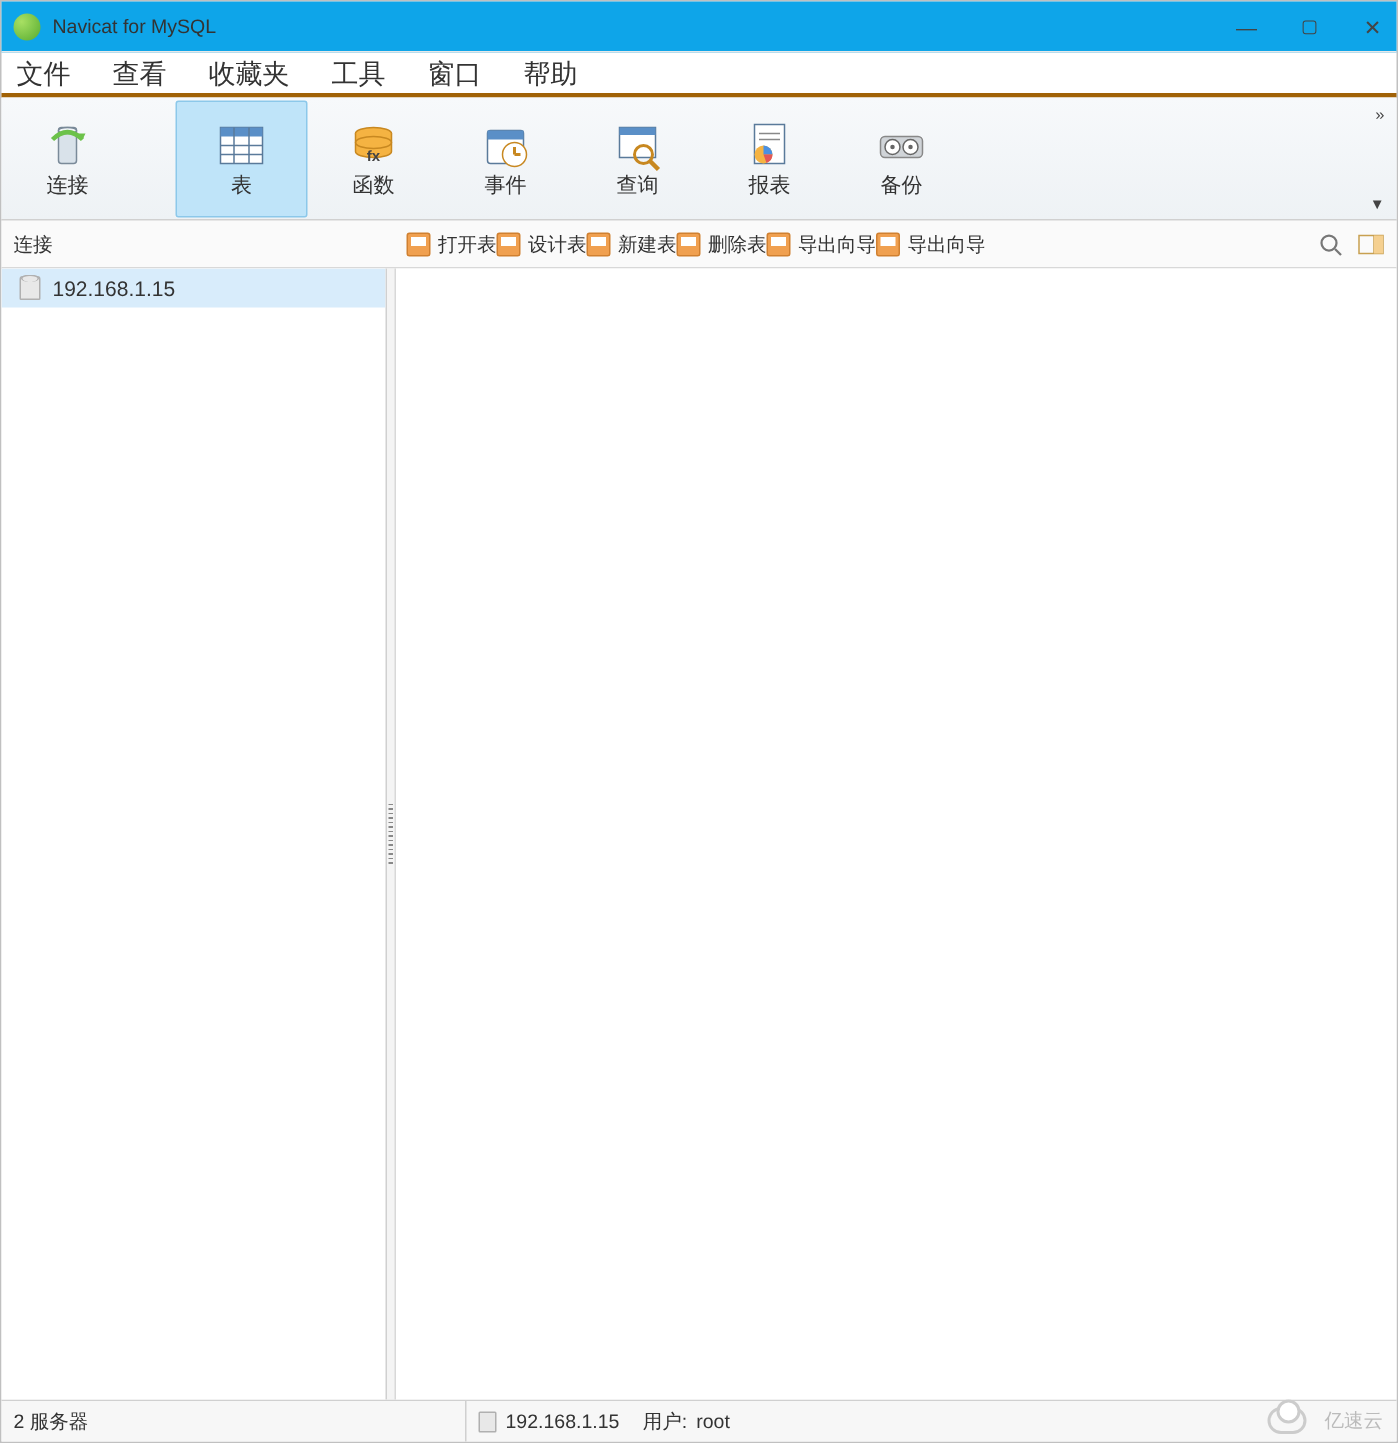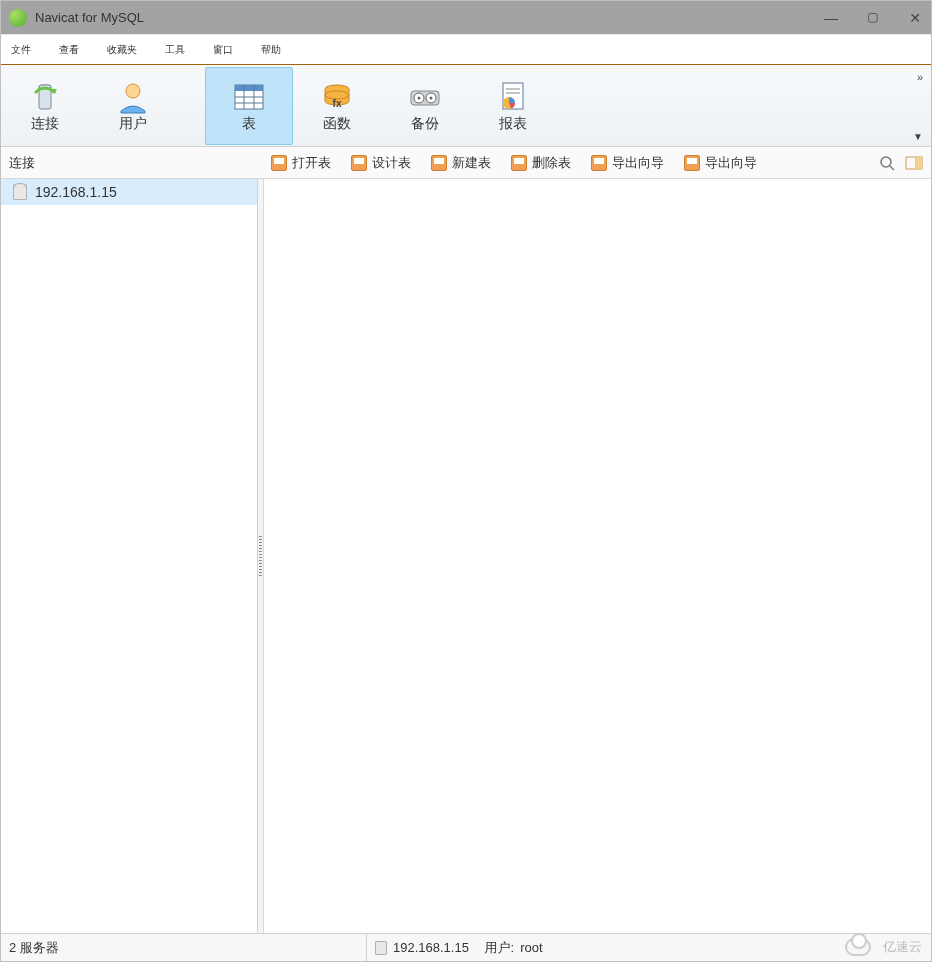--- a/index.html
+++ b/index.html
@@ -7,34 +7,34 @@
   font-family: "Microsoft YaHei", "Segoe UI", Tahoma, sans-serif;
   font-size: 13px;
   background: #ffffff;
   width: 932px;
   height: 962px;
   overflow: hidden;
   position: relative;
 }
 .window { width: 932px; height: 962px; display: flex; flex-direction: column; border: 1px solid #c0c0c0; }
 .titlebar {
-  height: 34px; background: #a3a3a3; display: flex; align-items: center;
+  height: 34px; background: #0ea5e9; display: flex; align-items: center;
   padding: 12px 8px; border-bottom: 1px solid #e8e8e8;
 }
 .titlebar .app-icon {
   width: 18px; height: 18px; border-radius: 50%;
   background: radial-gradient(circle at 30% 30%, #a8e063 0%, #56ab2f 100%);
   margin-right: 8px;
 }
 .titlebar .title { flex: 1; color: #333; }
 .titlebar .win-btns { display: flex; gap: 26px; color: #444; font-size: 14px; }
 .win-btn { width: 16px; text-align: center; cursor: pointer; }
 .menubar {
   height: 30px; display: flex; align-items: center; padding: 0 10px;
-  gap: 28px; border-bottom: 1px solid #a16207; color: #333; font-size: 10px;
+  gap: 28px; border-bottom: 3px solid #a16207; color: #333; font-size: 18px;
 }
 .menubar .menu-item { cursor: pointer; }
 .toolbar {
   height: 82px; background: linear-gradient(#f7f9fb, #eef2f5);
   display: flex; align-items: center; border-bottom: 1px solid #d0d0d0;
   position: relative;
 }
 .tool-btn {
   width: 88px; height: 78px; display: flex; flex-direction: column;
   align-items: center; justify-content: center; cursor: pointer;
@@ -42,21 +42,21 @@
 }
 .tool-btn.selected { background: #bfe4f9; border: 1px solid #8cc8ea; border-radius: 2px; }
 .tool-btn .ticon { width: 36px; height: 36px; margin-bottom: 0; }
 .overflow-chevron { position: absolute; right: 8px; top: 6px; font-size: 11px; color: #444; }
 .overflow-dropdown { position: absolute; right: 8px; bottom: 4px; font-size: 10px; color: #444; }
 .subbar {
   height: 32px; display: flex; align-items: center; border-bottom: 1px solid #d8d8d8;
   background: #fafafa; font-size: 13px;
 }
 .subbar .sub-left { width: 260px; padding-left: 8px; color: #333; }
-.subbar .sub-actions { display: flex; gap: 20px; align-items: center; flex: 1; padding-left: 10px; }
+.subbar .sub-actions { display: flex; gap: 0; align-items: center; flex: 1; padding-left: 10px; }
 .subbar .sub-action { display: flex; align-items: center; gap: 5px; cursor: pointer; color: #333; }
 .sub-icon { width: 16px; height: 16px; display: inline-block; background: #f0a050; border: 1px solid #d08030; border-radius: 2px; position: relative; }
 .sub-icon::after { content: ""; position: absolute; inset: 2px 2px 6px 2px; background: #fff; }
 .subbar .search-area { margin-left: auto; margin-right: 8px; display: flex; gap: 10px; align-items: center; color: #555; }
 .content { flex: 1; display: flex; min-height: 0; }
 .sidebar {
   width: 257px; border-right: 1px solid #d0d0d0; background: #ffffff;
   position: relative; overflow: hidden;
 }
 .conn-item {
@@ -69,21 +69,21 @@
   border: 1px solid #b0b0b0; border-radius: 2px 2px 1px 1px; position: relative;
 }
 .db-icon::before { content: ""; position: absolute; top: -2px; left: 0; right: 0; height: 4px; border-radius: 50%; background: #e8e8e8; border: 1px solid #b0b0b0; border-bottom: none; }
 .splitter { width: 6px; background: #f4f4f4; border-right: 1px solid #d8d8d8; position: relative; cursor: col-resize; }
 .splitter::after { content: ""; position: absolute; top: 50%; left: 1px; width: 3px; height: 40px; transform: translateY(-50%); background: repeating-linear-gradient(#888 0 1px, transparent 1px 3px); }
 .main-pane { flex: 1; background: #ffffff; position: relative; }
 .statusbar {
   height: 28px; border-top: 1px solid #d0d0d0; background: #f7f7f7;
   display: flex; align-items: center; font-size: 13px; color: #333;
 }
-.statusbar .status-left { width: 366px; padding-left: 8px; border-right: 1px solid #d0d0d0; height: 100%; display: flex; align-items: center; }
+.statusbar .status-left { width: 310px; padding-left: 8px; border-right: 1px solid #d0d0d0; height: 100%; display: flex; align-items: center; }
 .statusbar .status-mid { flex: 1; padding-left: 8px; display: flex; align-items: center; gap: 6px; }
 .status-db-icon { width: 12px; height: 14px; background: #e8e8e8; border: 1px solid #b0b0b0; border-radius: 1px; }
 
 .anno { position: absolute; pointer-events: none; z-index: 100; }
 .watermark {
   position: absolute; right: 10px; bottom: 6px; color: #bbb;
   font-size: 13px; display: flex; align-items: center; gap: 12px;
 }
 .watermark .cloud-icon {
   width: 26px; height: 18px; border-radius: 10px; border: 2px solid #ccc; position: relative;
@@ -122,29 +122,20 @@
       <div class="ticon icon-box">
         <svg width="36" height="36" viewBox="0 0 36 36">
             <rect x="12" y="6" width="12" height="24" rx="2" fill="#d9e2ea" stroke="#7a8a99"></rect>
             <ellipse cx="18" cy="8" rx="6" ry="2" fill="#f0f4f8" stroke="#7a8a99"></ellipse>
             <path d="M8 14 Q18 4 28 14" fill="none" stroke="#6cc24a" stroke-width="3"></path>
             <polygon points="28,14 24,10 30,10" fill="#6cc24a"></polygon>
           </svg>
       </div>
       <span>连接</span>
     </div>
-    <div class="tool-btn">
-      <div class="ticon icon-box">
-        <svg width="36" height="36" viewBox="0 0 36 36">
-            <circle cx="18" cy="12" r="7" fill="#ffd591" stroke="#d89038"></circle>
-            <path d="M6 32 Q18 22 30 32 L30 34 L6 34 Z" fill="#6bb3f0" stroke="#3a7fb8"></path>
-          </svg>
-      </div>
-      <span>用户</span>
-    </div>
     <div style="width:28px"></div>
     <div class="tool-btn selected">
       <div class="ticon icon-box">
         <svg width="36" height="36" viewBox="0 0 36 36">
             <rect x="4" y="6" width="28" height="24" fill="#fff" stroke="#5a7a9a"></rect>
             <rect x="4" y="6" width="28" height="6" fill="#5a8fc7"></rect>
             <line x1="4" y1="18" x2="32" y2="18" stroke="#5a7a9a"></line>
             <line x1="4" y1="24" x2="32" y2="24" stroke="#5a7a9a"></line>
             <line x1="13" y1="6" x2="13" y2="30" stroke="#5a7a9a"></line>
             <line x1="23" y1="6" x2="23" y2="30" stroke="#5a7a9a"></line>
@@ -159,41 +150,64 @@
             <path d="M6 10 v12 a12 4 0 0 0 24 0 v-12" fill="#f5b342" stroke="#c88820"></path>
             <ellipse cx="18" cy="16" rx="12" ry="4" fill="none" stroke="#c88820"></ellipse>
             <text x="18" y="28" text-anchor="middle" font-size="10" fill="#444" font-weight="bold">fx</text>
           </svg>
       </div>
       <span>函数</span>
     </div>
     <div class="tool-btn">
       <div class="ticon icon-box">
         <svg width="36" height="36" viewBox="0 0 36 36">
-            <rect x="4" y="12" width="28" height="14" rx="3" fill="#d0d4d8" stroke="#888"></rect>
-            <circle cx="12" cy="19" r="5" fill="#fff" stroke="#666"></circle>
-            <circle cx="24" cy="19" r="5" fill="#fff" stroke="#666"></circle>
-            <circle cx="12" cy="19" r="1.5" fill="#666"></circle>
-            <circle cx="24" cy="19" r="1.5" fill="#666"></circle>
-          </svg>
-      </div>
-      <span>备份</span>
+            <rect x="6" y="8" width="24" height="22" rx="2" fill="#fff" stroke="#5a7a9a"></rect>
+            <rect x="6" y="8" width="24" height="6" fill="#5a8fc7"></rect>
+            <circle cx="24" cy="24" r="8" fill="#fff" stroke="#c88820"></circle>
+            <line x1="24" y1="24" x2="24" y2="19" stroke="#c88820" stroke-width="2"></line>
+            <line x1="24" y1="24" x2="28" y2="24" stroke="#c88820" stroke-width="2"></line>
+          </svg>
+      </div>
+      <span>事件</span>
+    </div>
+    <div class="tool-btn">
+      <div class="ticon icon-box">
+        <svg width="36" height="36" viewBox="0 0 36 36">
+            <rect x="6" y="6" width="24" height="20" fill="#fff" stroke="#5a7a9a"></rect>
+            <rect x="6" y="6" width="24" height="5" fill="#5a8fc7"></rect>
+            <circle cx="22" cy="24" r="6" fill="none" stroke="#c88820" stroke-width="2"></circle>
+            <line x1="26" y1="28" x2="32" y2="34" stroke="#c88820" stroke-width="3"></line>
+          </svg>
+      </div>
+      <span>查询</span>
     </div>
     <div class="tool-btn">
       <div class="ticon icon-box">
         <svg width="36" height="36" viewBox="0 0 36 36">
             <rect x="8" y="4" width="20" height="26" fill="#fff" stroke="#5a7a9a"></rect>
             <line x1="11" y1="10" x2="25" y2="10" stroke="#888"></line>
             <line x1="11" y1="14" x2="25" y2="14" stroke="#888"></line>
             <circle cx="14" cy="24" r="6" fill="#f5b342"></circle>
             <path d="M14 24 L14 18 A6 6 0 0 1 20 24 Z" fill="#4a90e2"></path>
             <path d="M14 24 L20 24 A6 6 0 0 1 16 29.6 Z" fill="#e25757"></path>
           </svg>
       </div>
       <span>报表</span>
+    </div>
+    <div class="tool-btn">
+      <div class="ticon icon-box">
+        <svg width="36" height="36" viewBox="0 0 36 36">
+            <rect x="4" y="12" width="28" height="14" rx="3" fill="#d0d4d8" stroke="#888"></rect>
+            <circle cx="12" cy="19" r="5" fill="#fff" stroke="#666"></circle>
+            <circle cx="24" cy="19" r="5" fill="#fff" stroke="#666"></circle>
+            <circle cx="12" cy="19" r="1.5" fill="#666"></circle>
+            <circle cx="24" cy="19" r="1.5" fill="#666"></circle>
+          </svg>
+      </div>
+      <span>备份</span>
     </div>
     <div class="overflow-chevron">»</div>
     <div class="overflow-dropdown">▼</div>
   </div>
 
   <div class="subbar">
     <div class="sub-left">连接</div>
     <div class="sub-actions">
       <div class="sub-action">
           <span class="sub-icon"></span>

